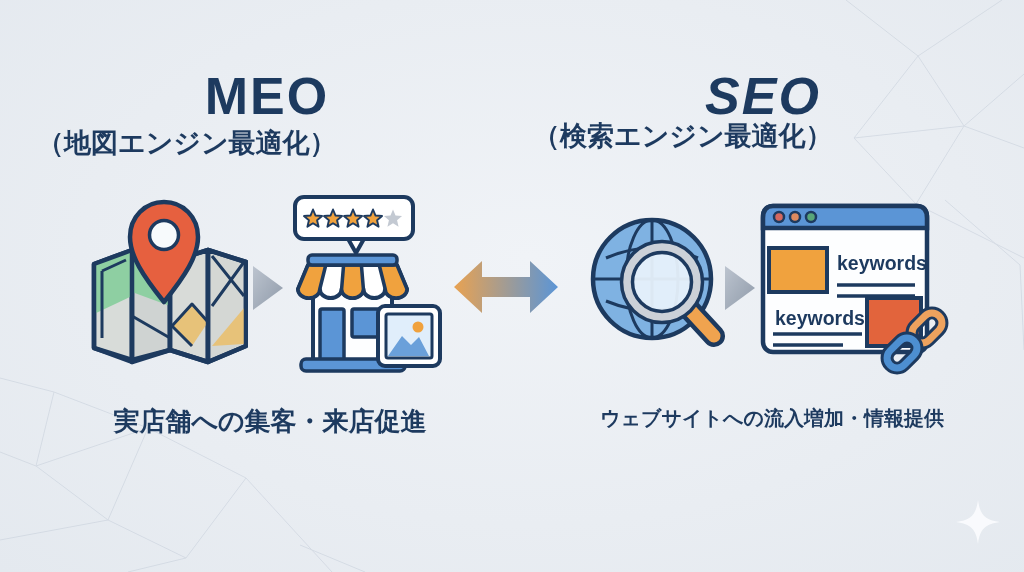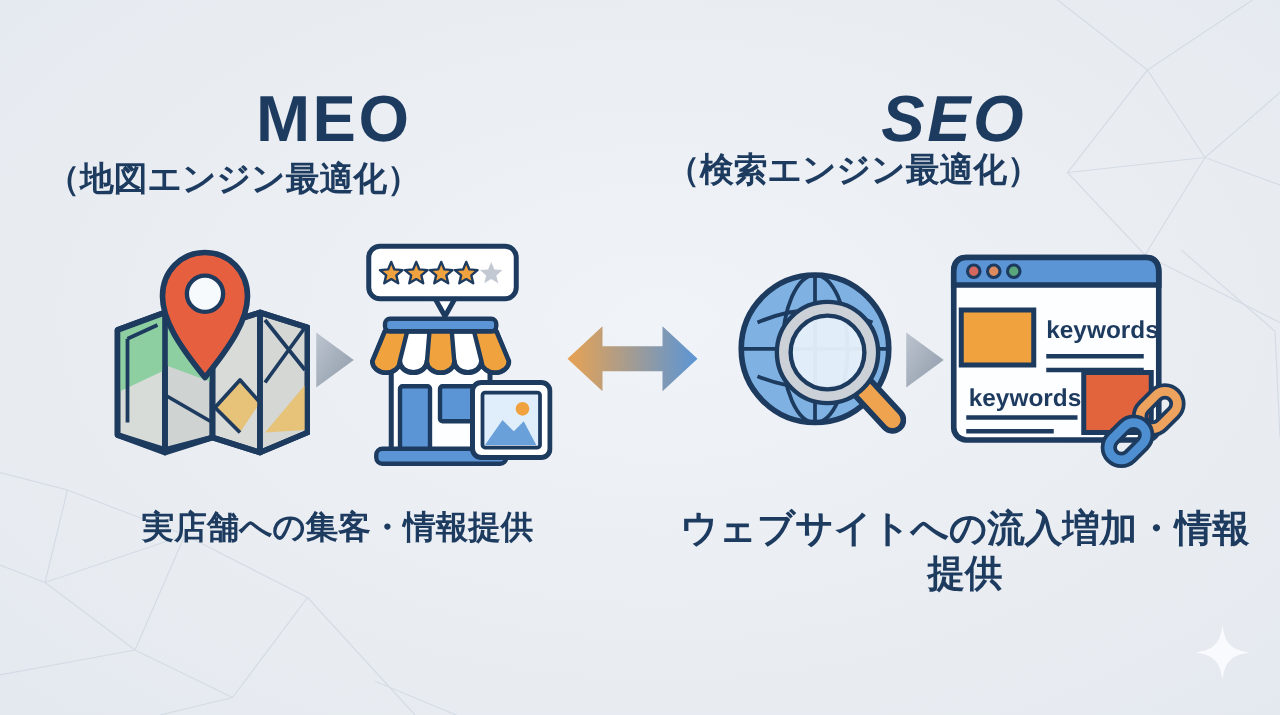--- a/index.html
+++ b/index.html
@@ -18,21 +18,21 @@
     text-align:center;line-height:1;
   }
   .subtitle{
     font-size:27px;font-weight:700;letter-spacing:0px;
     text-align:left;line-height:1.2;
   }
   .caption{
     font-weight:700;text-align:center;line-height:1.2;
   }
   .cap-l{font-size:26px;}
-  .cap-r{font-size:30px;font-family:Liberation Serif, serif;}
+  .cap-r{font-size:20px;font-family:Liberation Serif, serif;}
   svg text.kw{
     font-family:"Liberation Sans","DejaVu Sans",sans-serif;
     font-weight:700;font-size:19.5px;fill:#1d3a5f;
   }
   .mesh{left:0;top:0;pointer-events:none;}
 </style>
 </head>
 <body>
 
 <div id="stage">
@@ -205,16 +205,16 @@
         <rect x="-17" y="-10" width="34" height="20" rx="10" fill="none" stroke="#1d3a5f" stroke-width="13"></rect>
         <rect x="-17" y="-10" width="34" height="20" rx="10" fill="none" stroke="#eda25e" stroke-width="7"></rect>
       </g>
       <g transform="translate(145,155) rotate(-45)">
         <rect x="-17" y="-10" width="34" height="20" rx="10" fill="none" stroke="#1d3a5f" stroke-width="13"></rect>
         <rect x="-17" y="-10" width="34" height="20" rx="10" fill="none" stroke="#4d8fd1" stroke-width="7"></rect>
       </g>
     </g>
   </svg>
 
-  <div class="abs caption cap-l navy" style="left:30px;top:406px;width:480px;">実店舗への集客・情報提供</div>
+  <div class="abs caption cap-l navy" style="left:30px;top:406px;width:480px;">実店舗への集客・来店促進</div>
   <div class="abs caption cap-r navy" style="left:532px;top:406px;width:480px;">ウェブサイトへの流入増加・情報提供</div>
 
 </div>
 
 </body></html>

